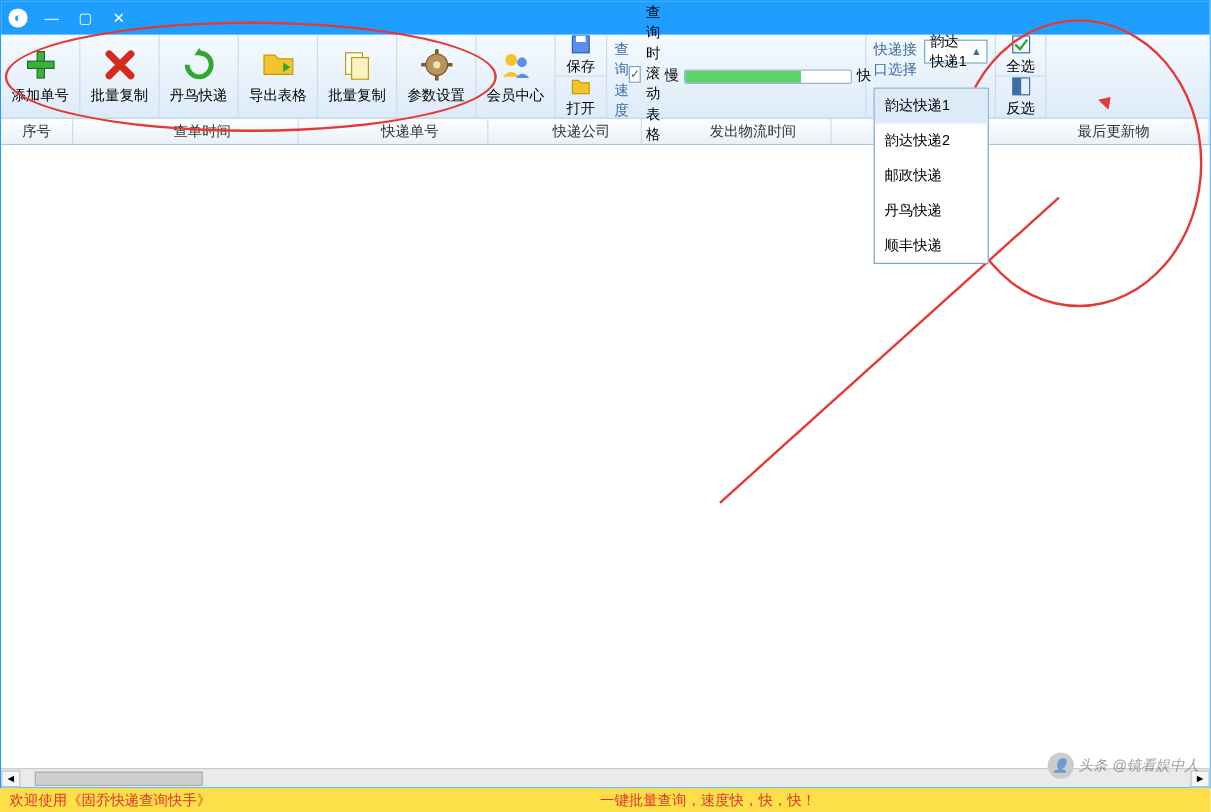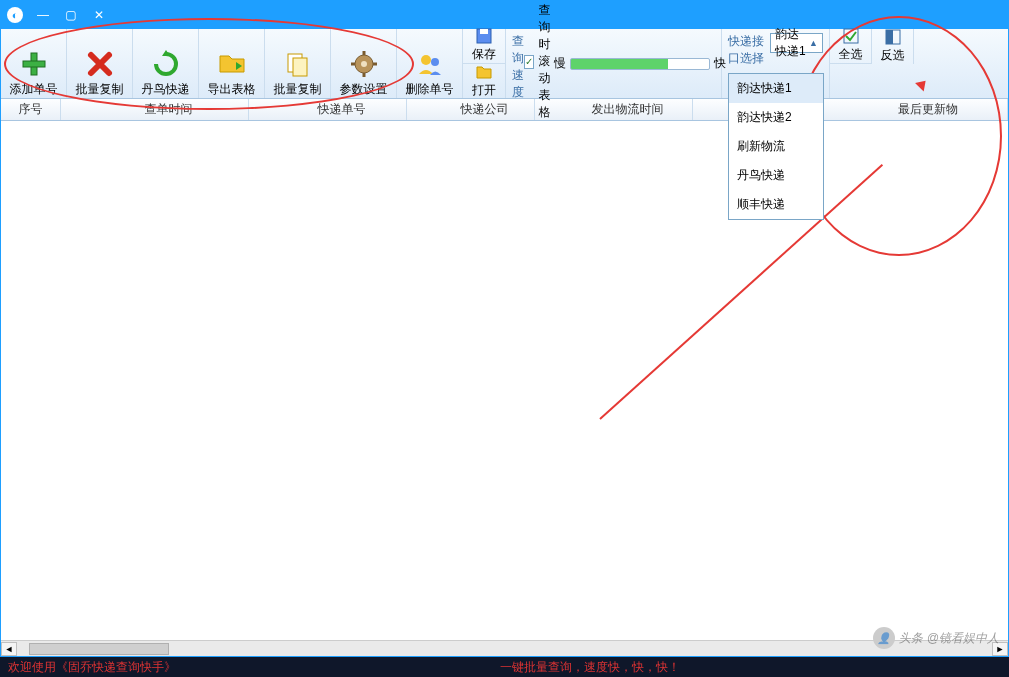--- a/index.html
+++ b/index.html
@@ -3,41 +3,41 @@
 <meta charset="utf-8">
 <style>
 *{box-sizing:border-box;margin:0;padding:0;font-family:"Microsoft YaHei","SimSun",sans-serif;font-size:12px;}
 body{background:#fff;width:1009px;height:677px;overflow:hidden;position:relative;}
 .window{width:1009px;height:657px;display:flex;flex-direction:column;border:1px solid #1E9FFF;}
 .titlebar{height:28px;background:#1E9FFF;display:flex;align-items:center;color:#fff;padding:0 6px;}
 .titlebar .app-icon{width:16px;height:16px;background:#fff;border-radius:8px;margin-right:6px;display:flex;align-items:center;justify-content:center;color:#1E9FFF;font-weight:bold;font-size:11px;}
 .titlebar .title{flex:1;}
 .titlebar .winbtn{width:28px;height:20px;display:flex;align-items:center;justify-content:center;cursor:pointer;}
 .toolbar{height:70px;background:linear-gradient(#F5FAFE,#DDEBF9);display:flex;border-bottom:1px solid #A8C5E0;}
-.tbtn{width:66px;display:flex;flex-direction:column;align-items:center;justify-content:flex-end;border-right:1px solid #CBDDEE;cursor:pointer;}
+.tbtn{width:66px;display:flex;flex-direction:column;align-items:center;justify-content:center;border-right:1px solid #CBDDEE;cursor:pointer;}
 .tbtn .ticon{width:30px;height:30px;display:flex;align-items:center;justify-content:center;}
 .tbtn .tlab{margin-top:2px;}
 .tbtn.narrow{width:42px;}
 .group{display:flex;flex-direction:row;padding:4px 6px;border-right:1px solid #CBDDEE;position:relative;}
 .group .gtitle{color:#3A6EA5;font-size:12px;margin-bottom:4px;}
 .speed{display:flex;align-items:center;gap:4px;}
 .slider{width:140px;height:12px;border:1px solid #9AB8D5;border-radius:2px;background:linear-gradient(90deg,#5ED36A 0%, #5ED36A 70%, #fff 70%);}
 .chk{width:14px;height:14px;border:1px solid #7AA6C7;background:#fff;display:inline-flex;align-items:center;justify-content:center;color:#2F7D32;font-size:10px;}
 .combo{width:84px;height:20px;border:1px solid #7AA6C7;background:#fff;display:flex;align-items:center;padding:0 4px;justify-content:space-between;cursor:pointer;}
 .combo .arr{color:#3A6EA5;font-size:9px;}
 .dropdown{position:absolute;top:44px;left:6px;width:96px;background:#fff;border:1px solid #7AA6C7;z-index:50;}
 .dropdown .opt{padding:6px 8px;cursor:pointer;}
 .dropdown .opt.sel{background:#DDEBF9;}
 .headers{height:22px;background:linear-gradient(#FDFEFF,#E9F0F8);display:flex;border-bottom:1px solid #A8C5E0;gap:28px;}
 .hcell{border-right:1px solid #CBDDEE;display:flex;align-items:center;justify-content:center;color:#333;}
 .grid{flex:1;background:#fff;overflow:auto;}
 .hscroll{height:16px;background:#EAEAEA;display:flex;align-items:center;border-top:1px solid #ccc;}
 .hscroll .thumb{width:140px;height:12px;background:#CFCFCF;border:1px solid #B0B0B0;margin-left:12px;}
 .hscroll .arrbtn{width:16px;height:14px;background:#F5F5F5;border:1px solid #C0C0C0;display:flex;align-items:center;justify-content:center;font-size:9px;}
-.status{height:20px;background:#0f172a;display:flex;align-items:center;padding:0 8px;color:#d33;gap:30px;}
+.status{height:20px;background:#fde047;display:flex;align-items:center;padding:0 8px;color:#d33;gap:30px;}
 .annot-ellipse{position:absolute;border:2px solid #E53935;border-radius:50%;pointer-events:none;}
 .annot-line{position:absolute;background:#E53935;height:2px;transform-origin:left center;pointer-events:none;}
 .annot-arrowhead{position:absolute;width:0;height:0;border-left:9px solid #E53935;border-top:6px solid transparent;border-bottom:6px solid transparent;pointer-events:none;}
 .watermark{position:absolute;right:10px;bottom:28px;font-size:18px;color:rgba(80,80,80,.55);font-style:italic;pointer-events:none;display:flex;align-items:center;gap:4px;}
 .watermark .av{width:22px;height:22px;border-radius:11px;background:#ccc;display:flex;align-items:center;justify-content:center;font-size:11px;}
 svg{display:block;}
 </style>
 </head>
 <body>
 
@@ -118,21 +118,21 @@
     </div>
     <div class="tbtn">
       <div class="ticon">
           <svg width="28" height="28">
             <circle cx="10" cy="10" r="5" fill="#F4C430"></circle>
             <circle cx="19" cy="12" r="4" fill="#5B8DEF"></circle>
             <path d="M3 24 Q10 16 17 24 Z" fill="#F4C430"></path>
             <path d="M14 25 Q19 18 25 25 Z" fill="#5B8DEF"></path>
           </svg>
         </div>
-      <div class="tlab">删除单号</div>
+      <div class="tlab">会员中心</div>
     </div>
     <div style="display:flex;flex-direction:column;border-right:1px solid #CBDDEE;">
       <div class="tbtn narrow" style="height:35px;border-right:none;border-bottom:1px solid #CBDDEE;">
         <div class="ticon" style="width:16px;height:16px;">
             <svg width="16" height="16">
               <rect x="1" y="1" width="14" height="14" fill="#5B8DEF" stroke="#2B5FB0"></rect>
               <rect x="4" y="1" width="8" height="5" fill="#fff"></rect>
             </svg>
           </div>
         <div class="tlab">保存</div>
@@ -162,27 +162,27 @@
 
     <div class="group" style="width:108px;">
       <div class="gtitle">快递接口选择</div>
       <div class="combo">
         <span>韵达快递1</span>
         <span class="arr">▲</span>
       </div>
       <div class="dropdown">
         <div class="opt sel">韵达快递1</div>
         <div class="opt">韵达快递2</div>
-        <div class="opt">刷新物流</div>
+        <div class="opt">邮政快递</div>
         <div class="opt">丹鸟快递</div>
         <div class="opt">顺丰快递</div>
       </div>
     </div>
 
-    <div style="display:flex;flex-direction:row;">
+    <div style="display:flex;flex-direction:column;">
       <div class="tbtn narrow" style="height:35px;border-bottom:1px solid #CBDDEE;">
         <div class="ticon" style="width:16px;height:16px;">
             <svg width="16" height="16">
               <rect x="1" y="1" width="14" height="14" fill="none" stroke="#3A6EA5"></rect>
               <path d="M3 8 L7 12 L13 4" stroke="#2FA82F" stroke-width="2" fill="none"></path>
             </svg>
           </div>
         <div class="tlab">全选</div>
       </div>
       <div class="tbtn narrow" style="height:35px;">

